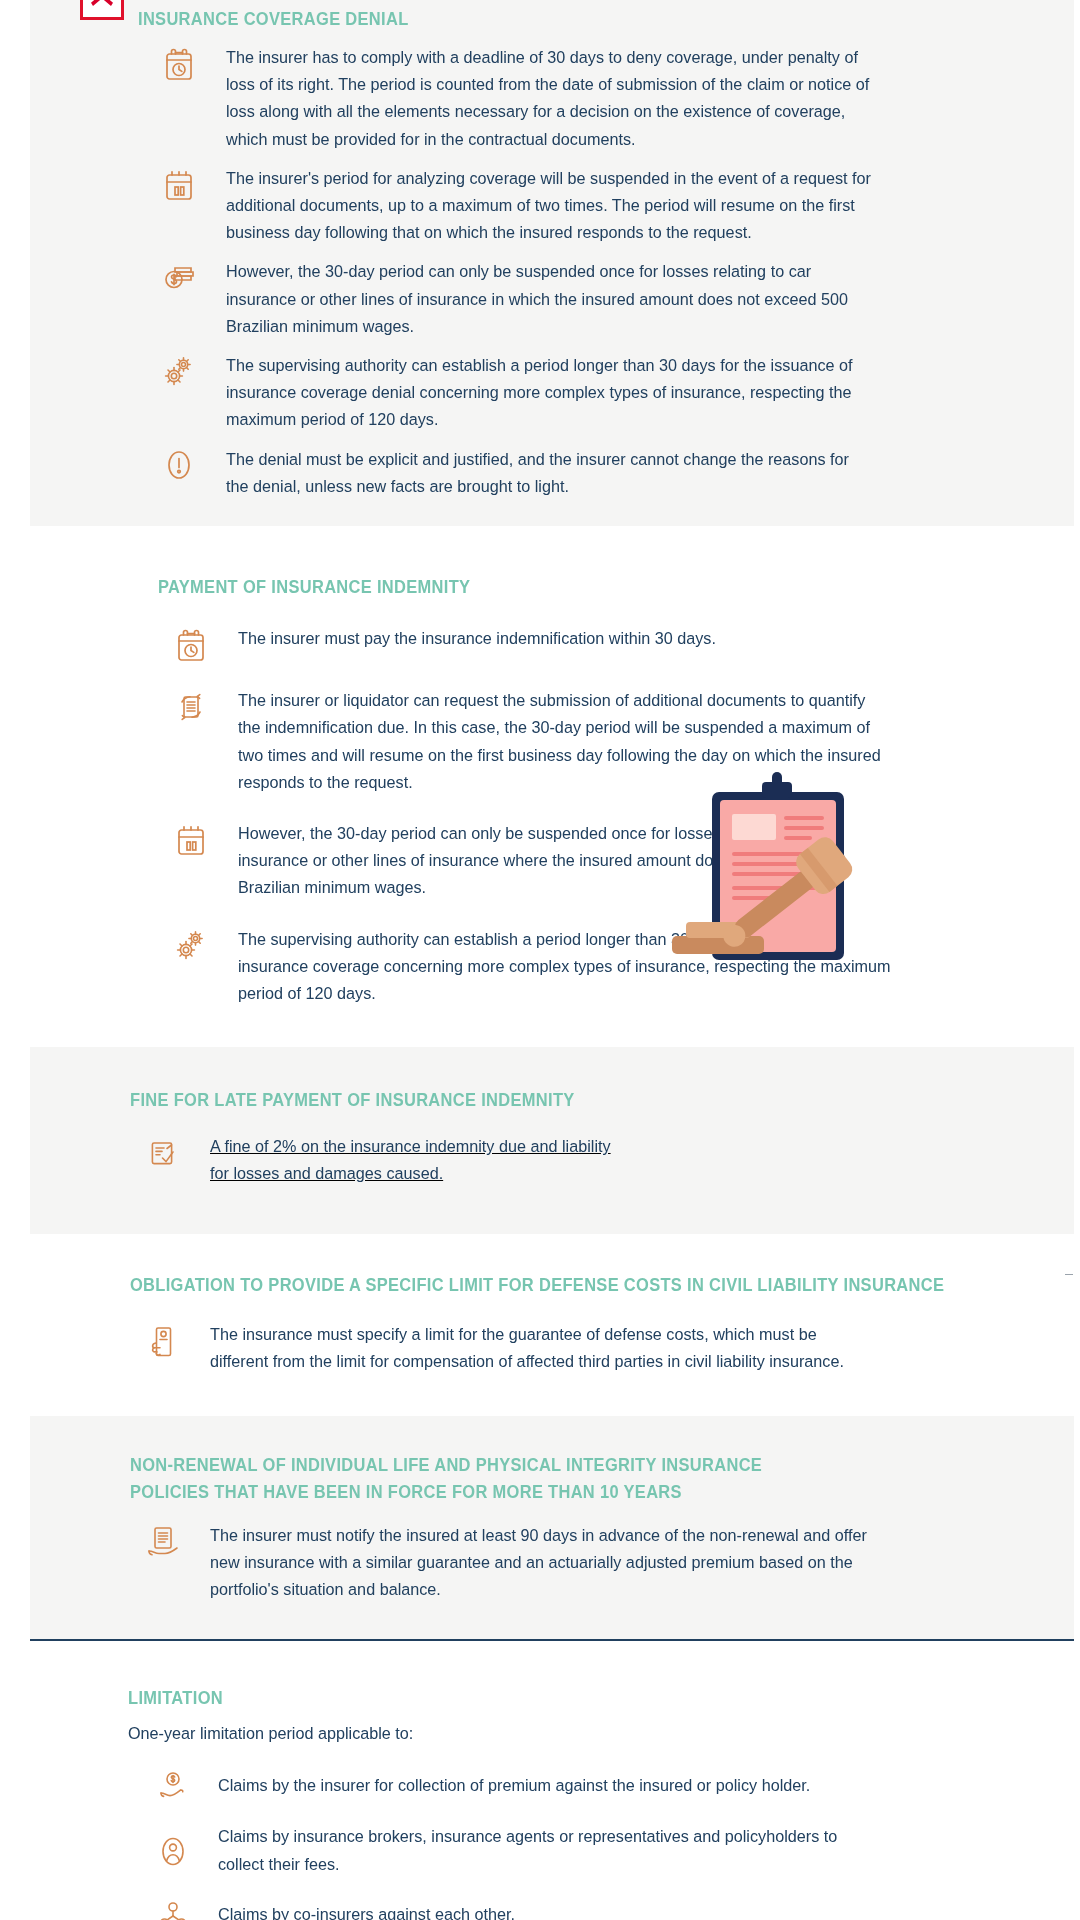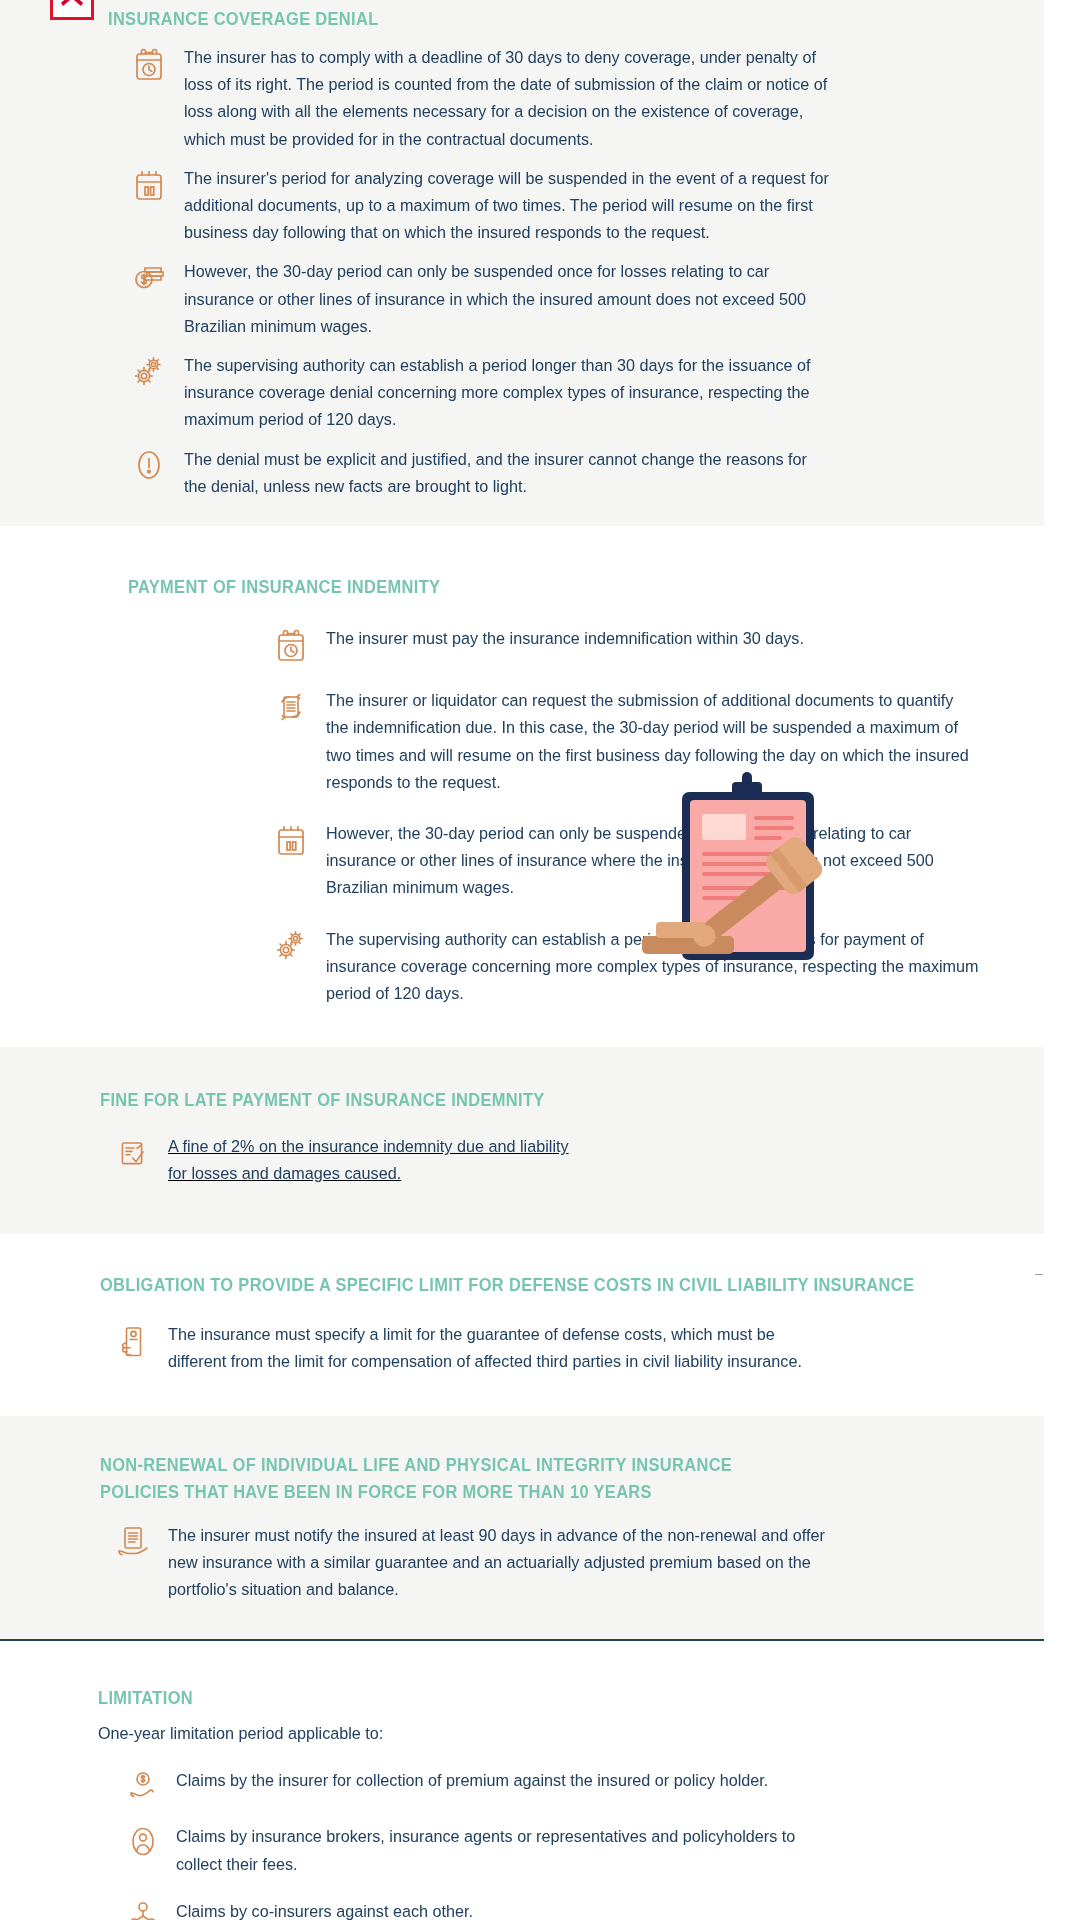--- a/index.html
+++ b/index.html
@@ -7,20 +7,21 @@
     width: 1080px;
     background: #ffffff;
     font-family: "Liberation Sans", sans-serif;
   }
   #page {
     position: relative;
     width: 1044px;
     height: 1920px;
     overflow: hidden;
     background: #000000;
+    margin-left: 30px;
   }
 
   
   .band { position: relative; width: 100%; }
   .band.gray { background: #f5f5f4; }
   .band.white { background: #ffffff; }
 
   
   .sec-title {
     color: #77c5b0;
@@ -30,21 +31,21 @@
     line-height: 1.55;
     font-stretch: condensed;
     transform: scaleX(0.94);
     transform-origin: left center;
   }
 
   
   .row {
     display: flex;
     align-items: flex-start;
-    gap: 4px;
+    gap: 16px;
   }
   .icon-cell {
     flex: 0 0 62px;
     display: flex;
     justify-content: center;
     padding-top: 2px;
   }
   .icon-cell.narrow { flex: 0 0 58px; }
   .txt {
     color: #21405f;
@@ -72,21 +73,21 @@
   #sec1 { padding: 0 40px 26px 40px; }
   #sec1 .sec-title { position: absolute; left: 108px; top: 6px; }
   #sec1 .row { margin-left: 78px; }
   #sec1 .r0 { padding-top: 44px; }
   #sec1 .row + .row { margin-top: 12px; }
   #sec1 .txt { width: 672px; }
 
   
   #sec2 { padding: 48px 40px 40px 60px; }
   #sec2 .sec-title { margin-left: 68px; }
-  #sec2 .row { margin-left: 70px; margin-top: 24px; justify-content: flex-end; }
+  #sec2 .row { margin-left: 70px; margin-top: 24px; }
   #sec2 .txt { width: 678px; }
 
   
   #sec3 { padding: 40px 40px 46px 40px; }
   #sec3 .sec-title { margin-left: 60px; }
   #sec3 .row { margin-left: 62px; margin-top: 20px; text-decoration: underline; }
   #sec3 .txt { width: 420px; }
 
   
   #sec4 { padding: 38px 40px 40px 40px; }
@@ -108,21 +109,21 @@
   #sec6 .sec-title { margin-left: 58px; }
   #sec6 .lead {
     margin-left: 58px;
     margin-top: 8px;
     color: #21405f;
     font-size: 16.8px;
     line-height: 1.6;
     transform: scaleX(0.965);
     transform-origin: left top;
   }
-  #sec6 .row { margin-left: 74px; margin-top: 20px; }
+  #sec6 .row { margin-left: 74px; margin-top: 20px; align-items: center; }
   #sec6 .txt { width: 660px; }
 
   
   #gavel {
     position: absolute;
     left: 636px;
     top: 768px;
     width: 216px;
     height: 212px;
     z-index: 5;

